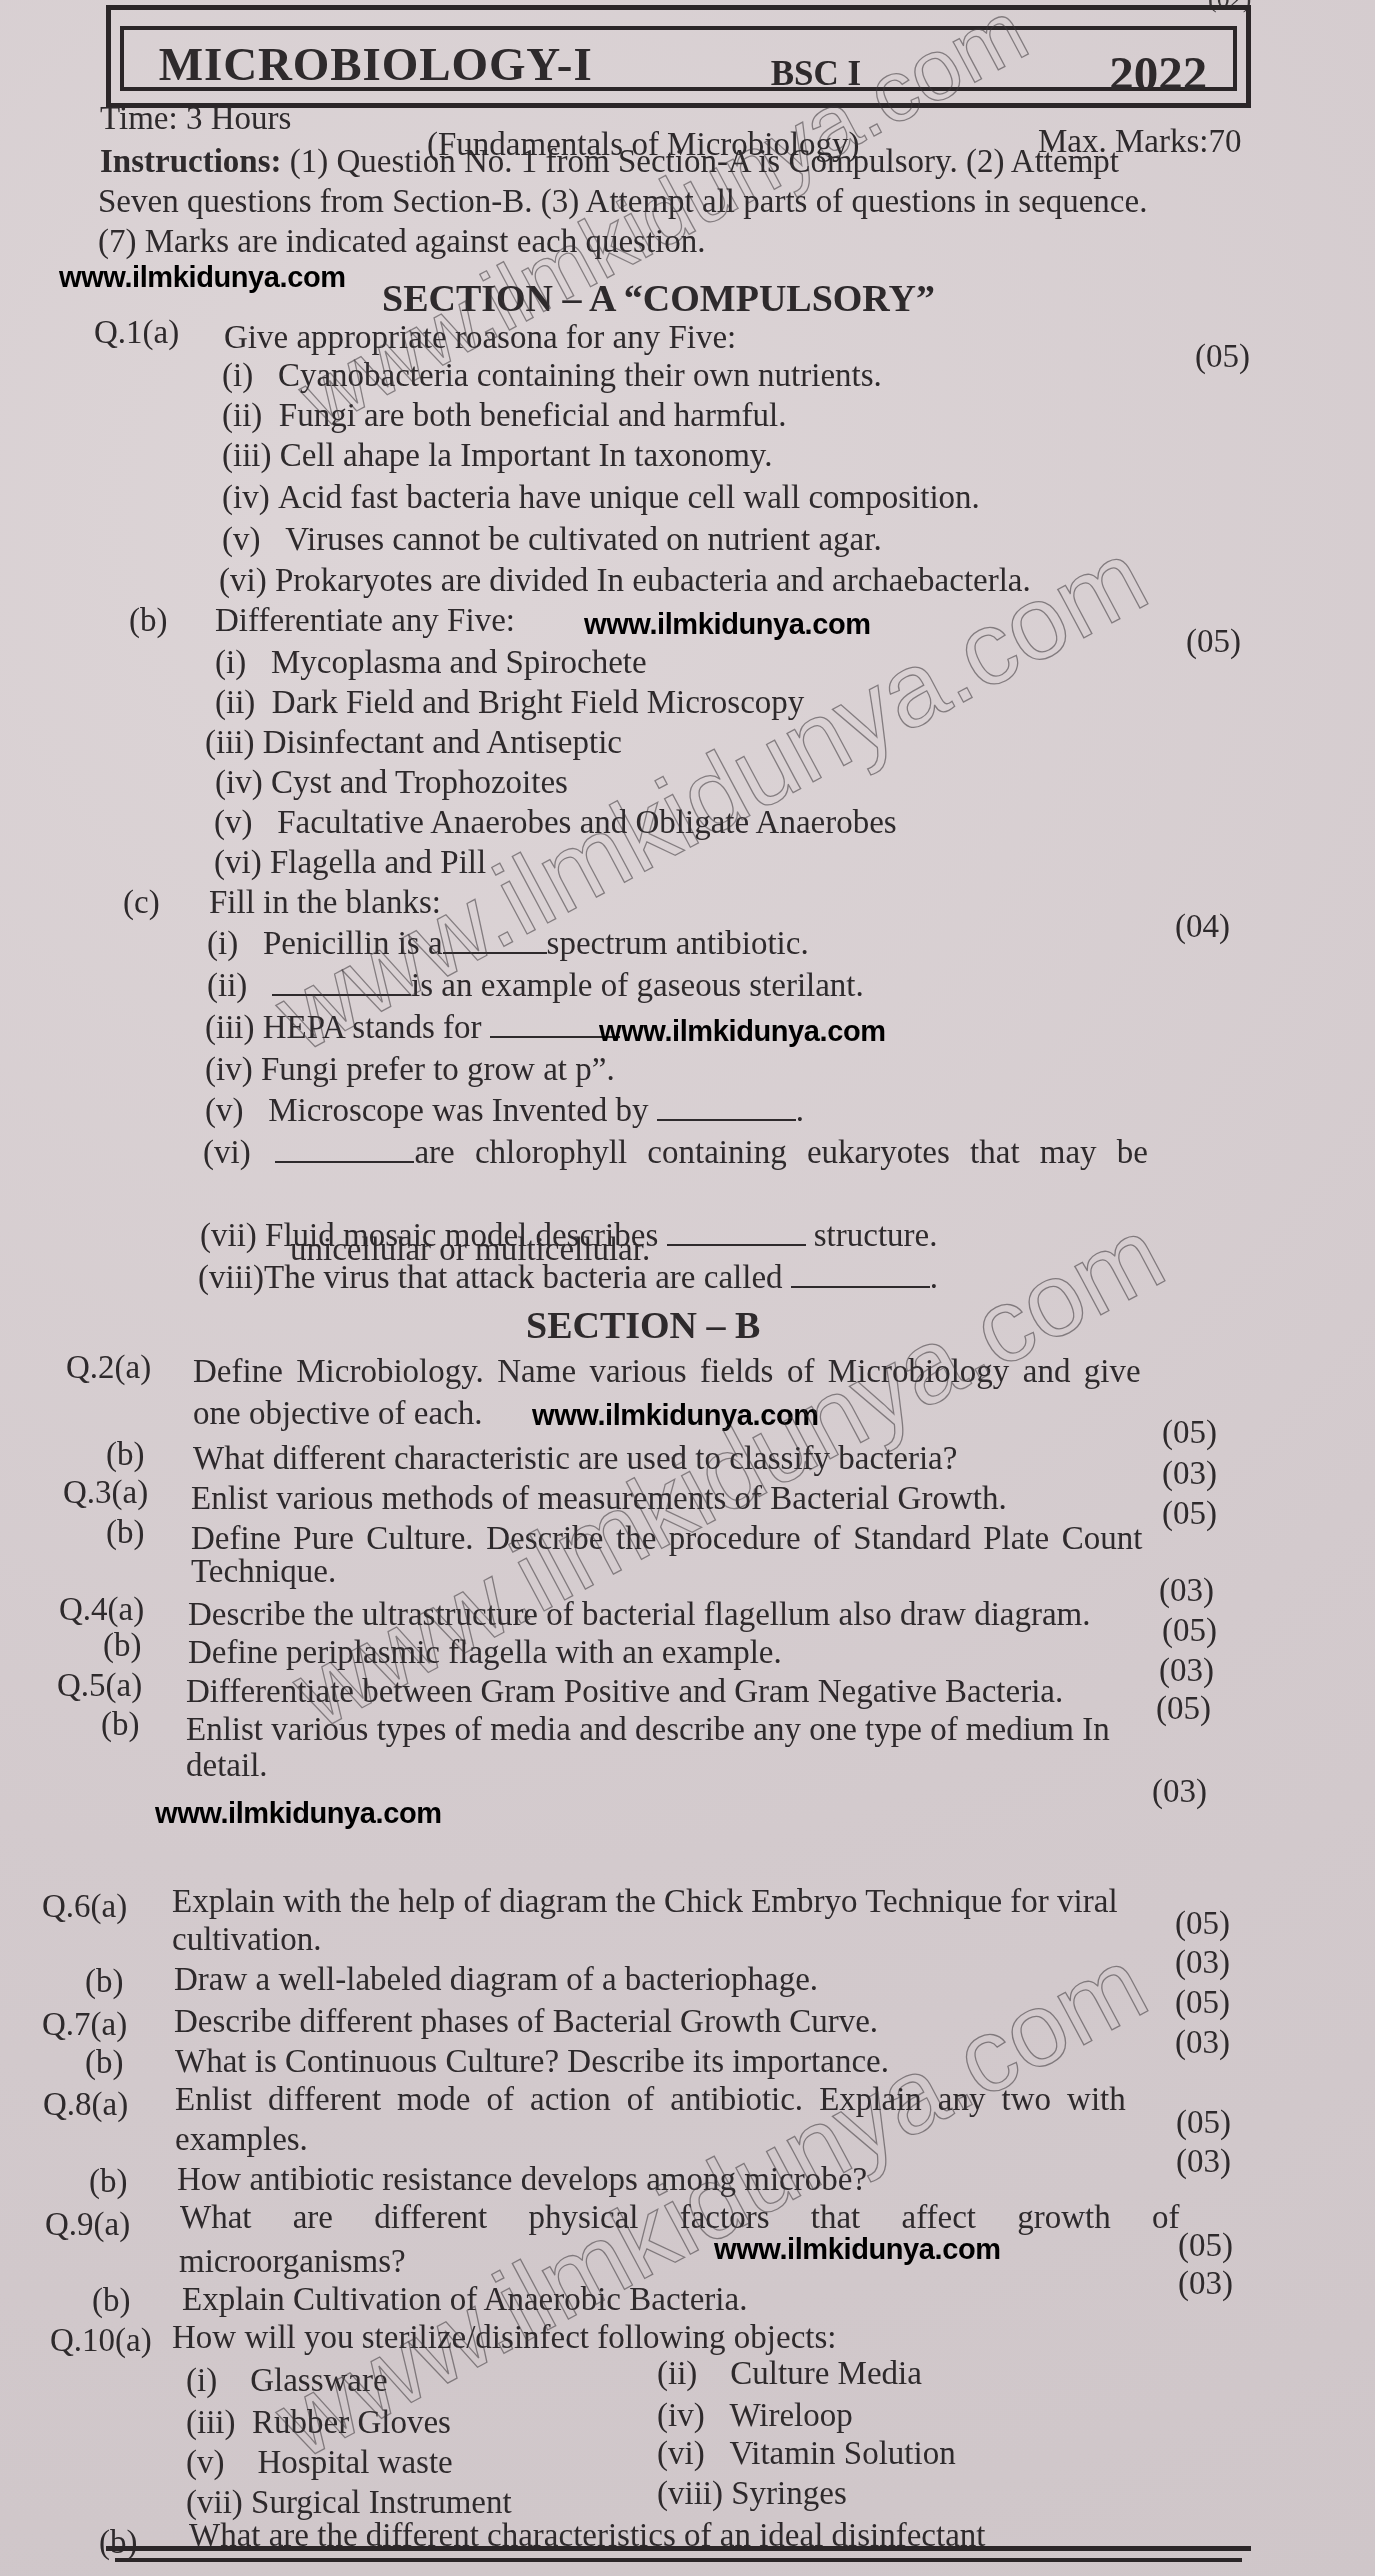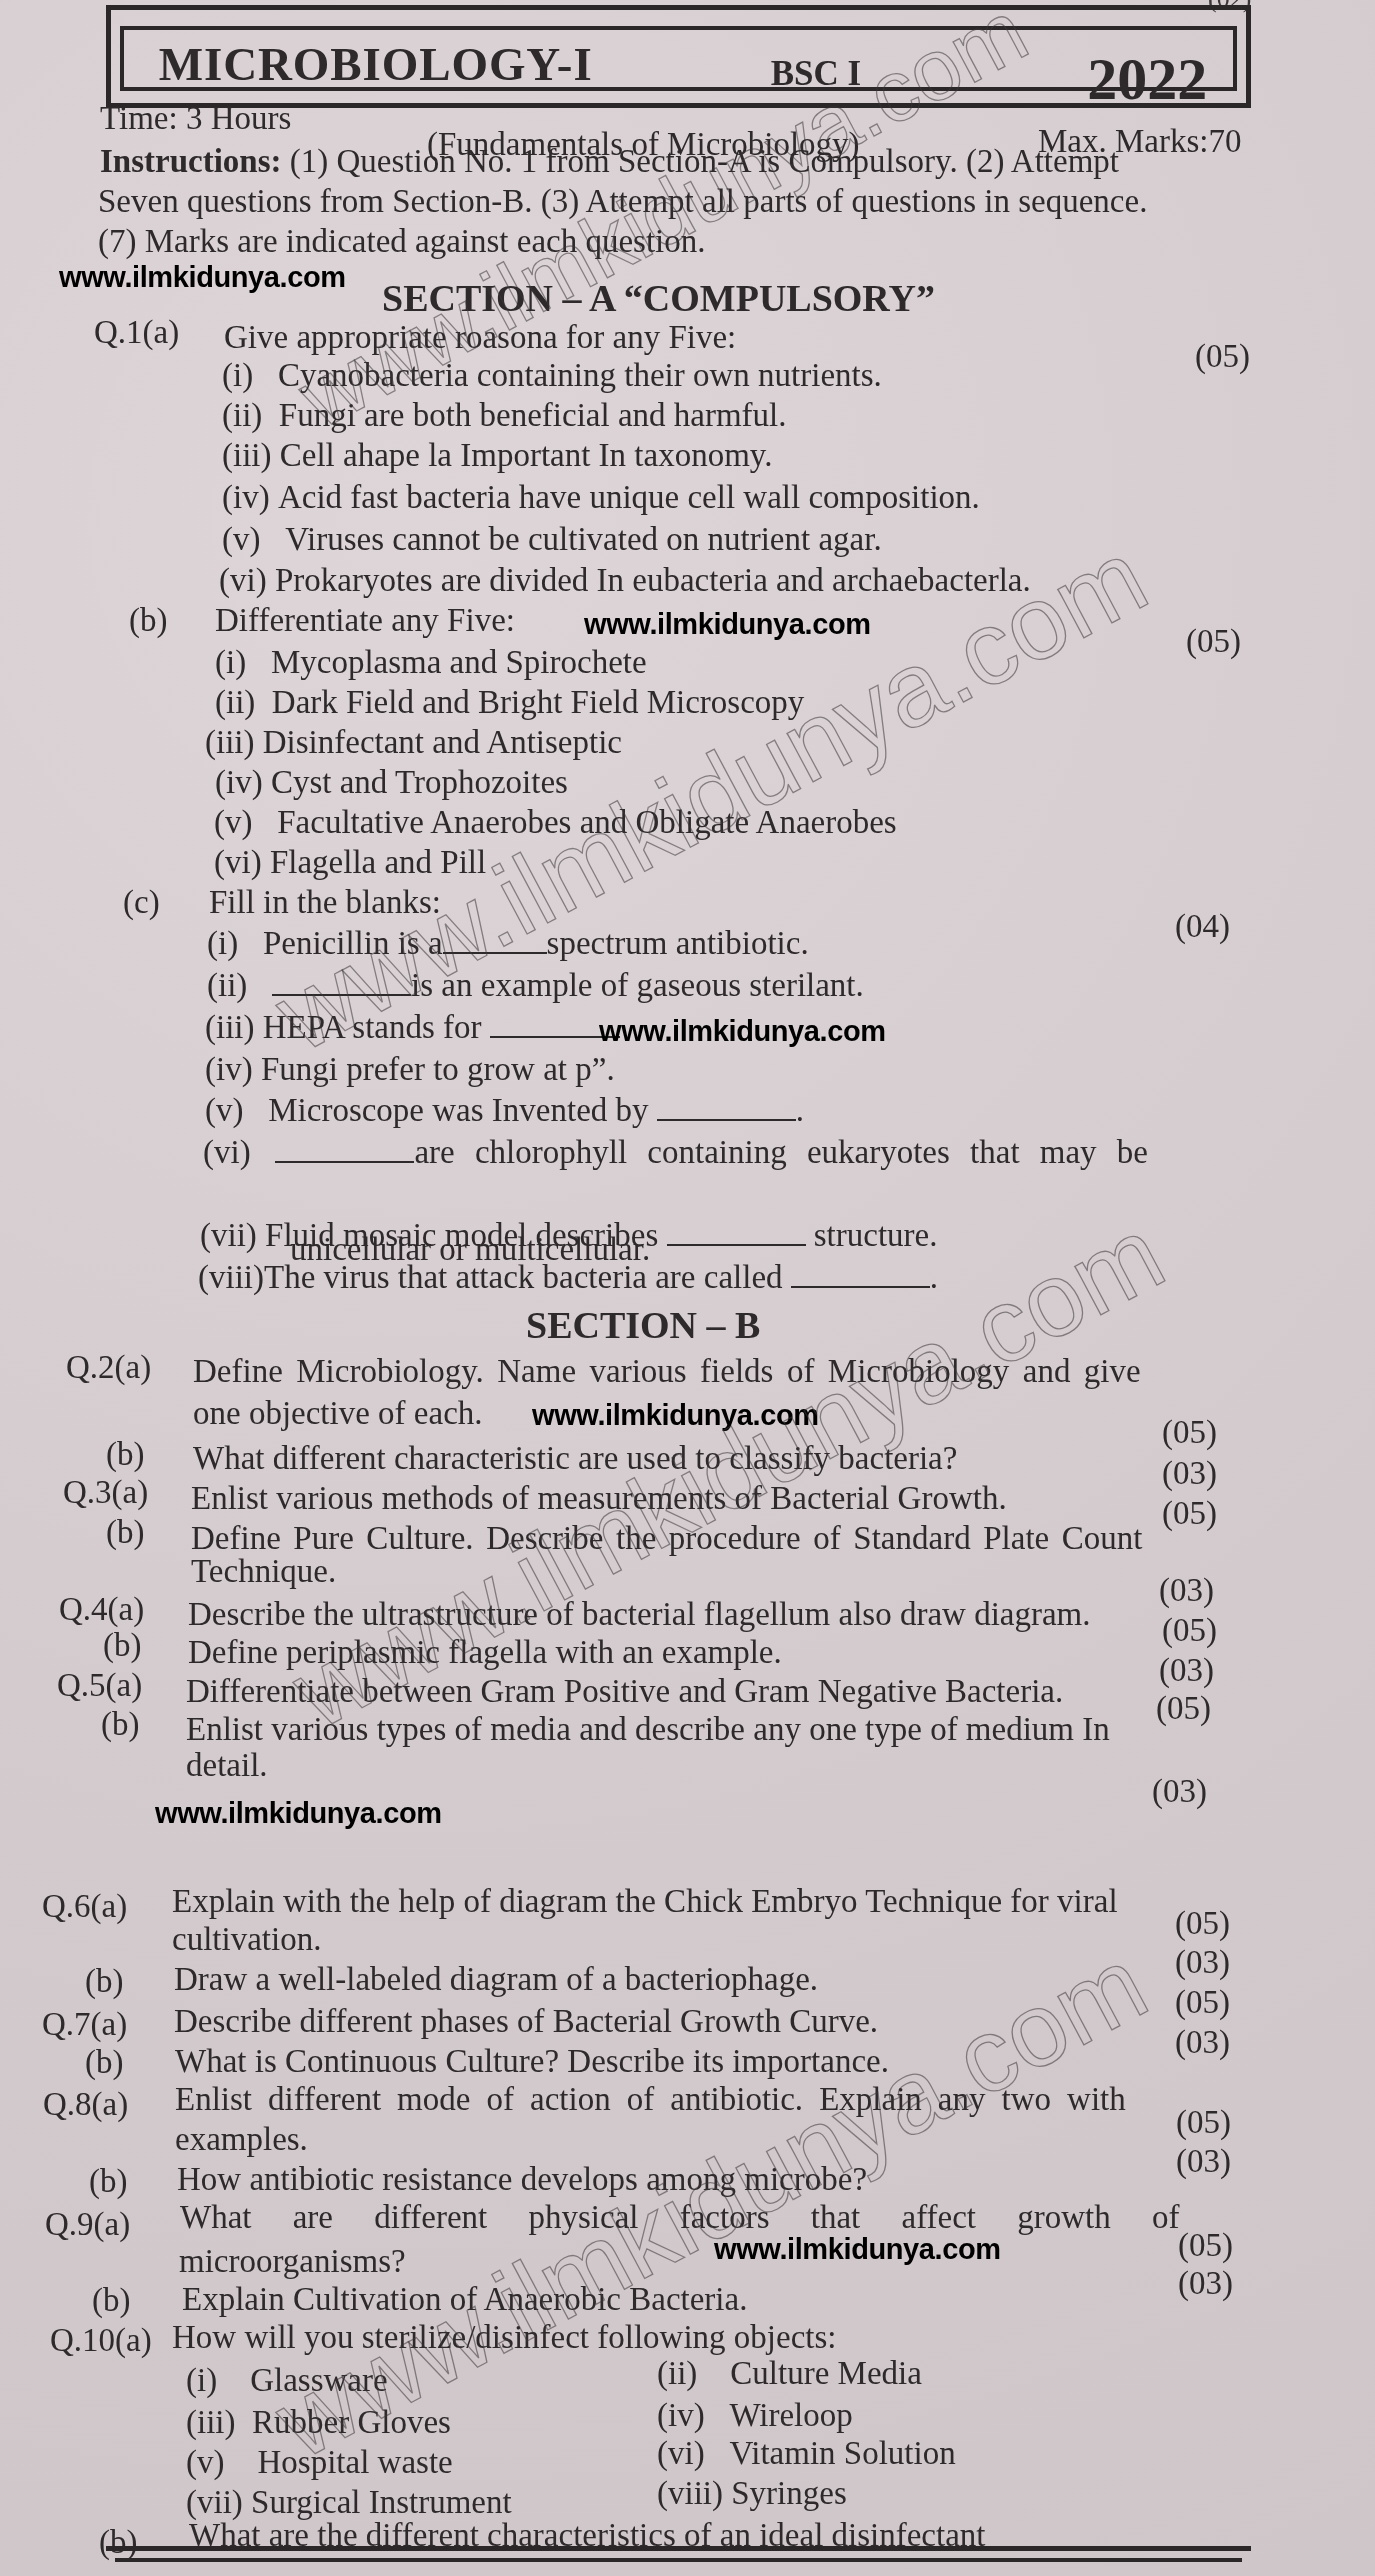--- a/index.html
+++ b/index.html
@@ -16,21 +16,21 @@
   .title-box {
     position: absolute; left: 106px; top: 5.2px; width: 1145px; height: 103px;
     border: 5.2px solid #2b2628; box-sizing: border-box;
   }
   .title-box-inner {
     position: absolute; left: 8.7px; top: 15.6px; right: 8.7px; bottom: 12px;
     border: 4.3px solid #2b2628;
   }
   .title-main { position: absolute; left: 35px; top: 7px; font-size: 47px; font-weight: bold; letter-spacing: 0.9px; }
   .title-class { position: absolute; left: 647px; top: 24px; font-size: 35px; font-weight: bold; }
-  .title-year { position: absolute; right: 26px; top: 15.6px; font-size: 60px; font-weight: bold; }
+  .title-year { position: absolute; right: 26px; top: 15.6px; font-size: 49px; font-weight: bold; }
 
   .line { position: absolute; white-space: nowrap; font-size: 33px; line-height: 38px; }
   .b { font-weight: bold; }
   .marks { position: absolute; font-size: 33px; line-height: 38px; }
   .wm {
     position: absolute; font-family: "Liberation Sans", "DejaVu Sans", sans-serif;
     font-weight: bold; color: #000; font-size: 29px; letter-spacing: -0.4px;
   }
   .wm-diag {
     position: absolute; font-family: "Liberation Sans", "DejaVu Sans", sans-serif;

